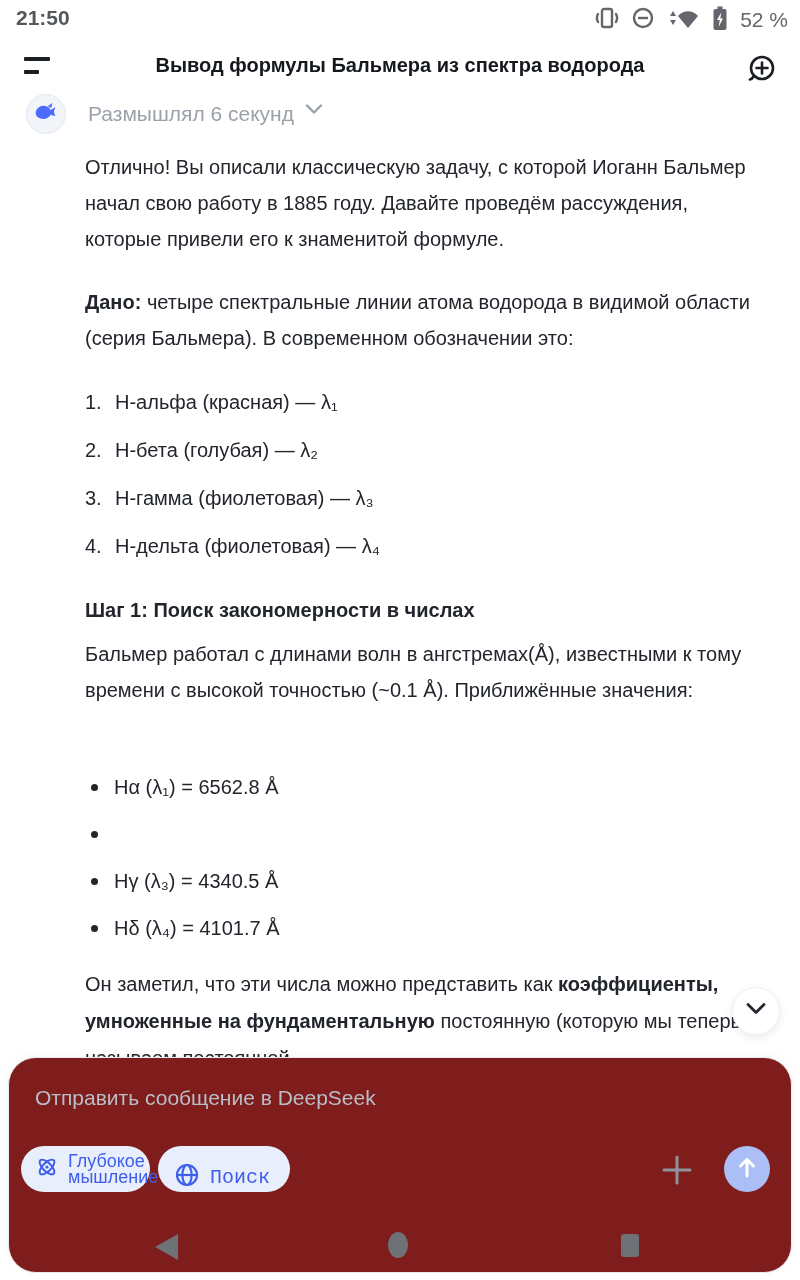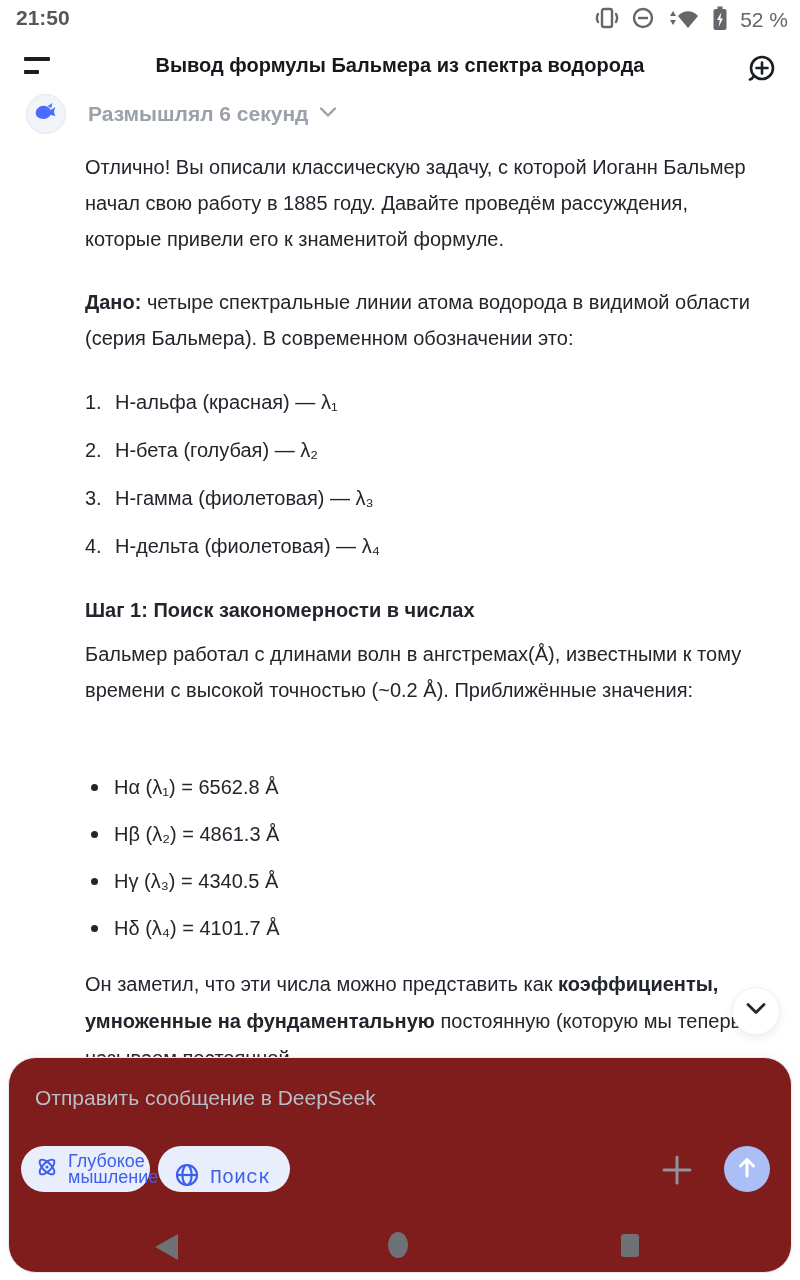--- a/index.html
+++ b/index.html
@@ -122,21 +122,21 @@
 
   <div class="thought">
     <div class="avatar">
       <span>
         <svg width="26" height="26" viewBox="0 0 24 24">
           <path d="M2.5 13.2c0-4 3.3-7 7.3-7 2.9 0 5.4 1.6 6.6 4l4.2-2.8-1.3 4.4 1.3 4.1-4.3-1.4c-1.3 2.3-3.8 3.9-6.5 3.9-4 0-7.3-2.2-7.3-5.2z" fill="#4D6BFE"></path>
           <path d="M13.5 6.8 L17.8 3.6 17 8.2 Z" fill="#4D6BFE"></path>
         </svg>
       </span>
     </div>
-    <div style="display:flex;align-items:center;font-weight:bold;">
+    <div style="display:flex;">
       <span class="thought-label">Размышлял 6 секунд</span>
       <span class="thought-chev">
         <svg width="20" height="14" viewBox="0 0 20 14">
             <path d="M3 3.5 L10 10.5 L17 3.5" fill="none" stroke="#9aa1ab" stroke-width="2.4" stroke-linecap="round" stroke-linejoin="round"></path>
           </svg>
       </span>
     </div>
   </div>
 
   <div class="msg p1">Отлично! Вы описали классическую задачу, с которой Иоганн Бальмер начал свою работу в 1885 году. Давайте проведём рассуждения, которые привели его к знаменитой формуле.</div>
@@ -157,30 +157,29 @@
         <span>Н-гамма (фиолетовая) — λ₃</span>
       </div>
     <div class="li">
         <span class="num">4.</span>
         <span>Н-дельта (фиолетовая) — λ₄</span>
       </div>
   </div>
 
   <div class="msg h-step">Шаг 1: Поиск закономерности в числах</div>
 
-  <div class="msg p3">Бальмер работал с длинами волн в ангстремах(Å), известными к тому времени с высокой точностью (~0.2 Å). Приближённые значения:</div>
+  <div class="msg p3">Бальмер работал с длинами волн в ангстремах(Å), известными к тому времени с высокой точностью (~0.1 Å). Приближённые значения:</div>
 
   <div class="msg ulist">
     <div class="li">
         <span class="dot"></span>
         <span>Hα (λ₁) = 6562.8 Å</span>
       </div>
     <div class="li">
         <span class="dot"></span>
-        <span>Hβ (λ₂) = 4861.3 Å</span>
       </div>
     <div class="li">
         <span class="dot"></span>
         <span>Hγ (λ₃) = 4340.5 Å</span>
       </div>
     <div class="li">
         <span class="dot"></span>
         <span>Hδ (λ₄) = 4101.7 Å</span>
       </div>
   </div>

